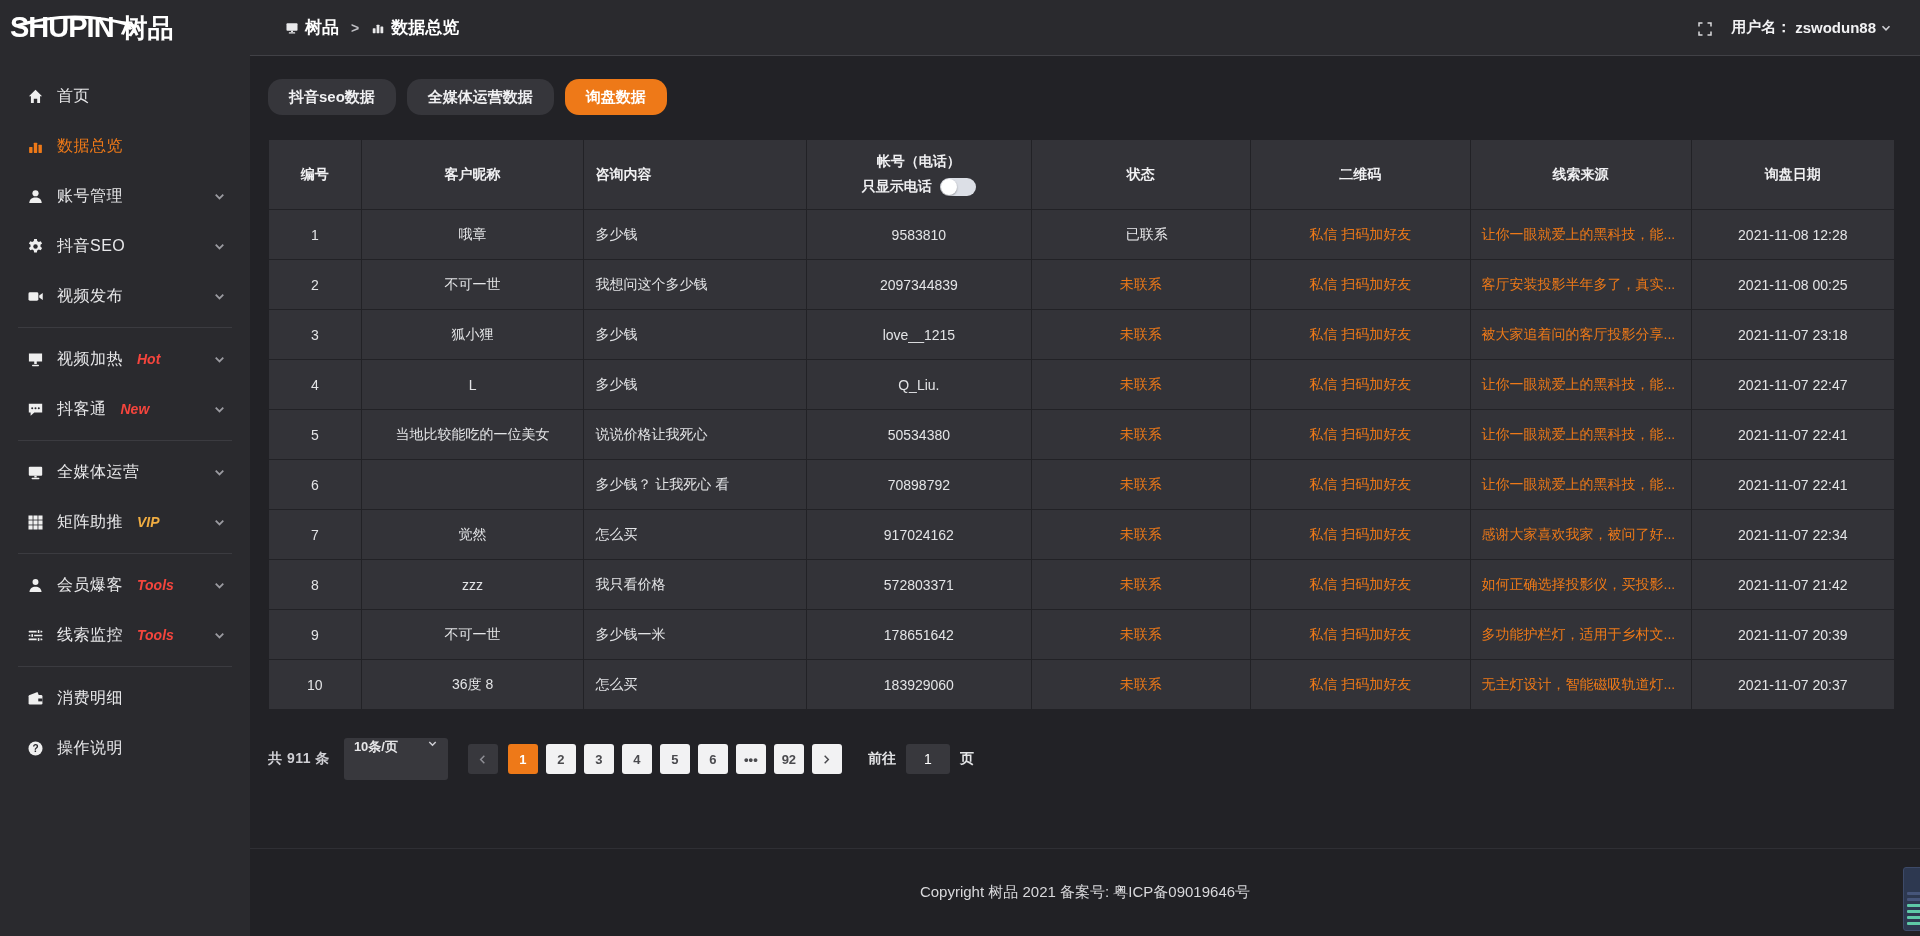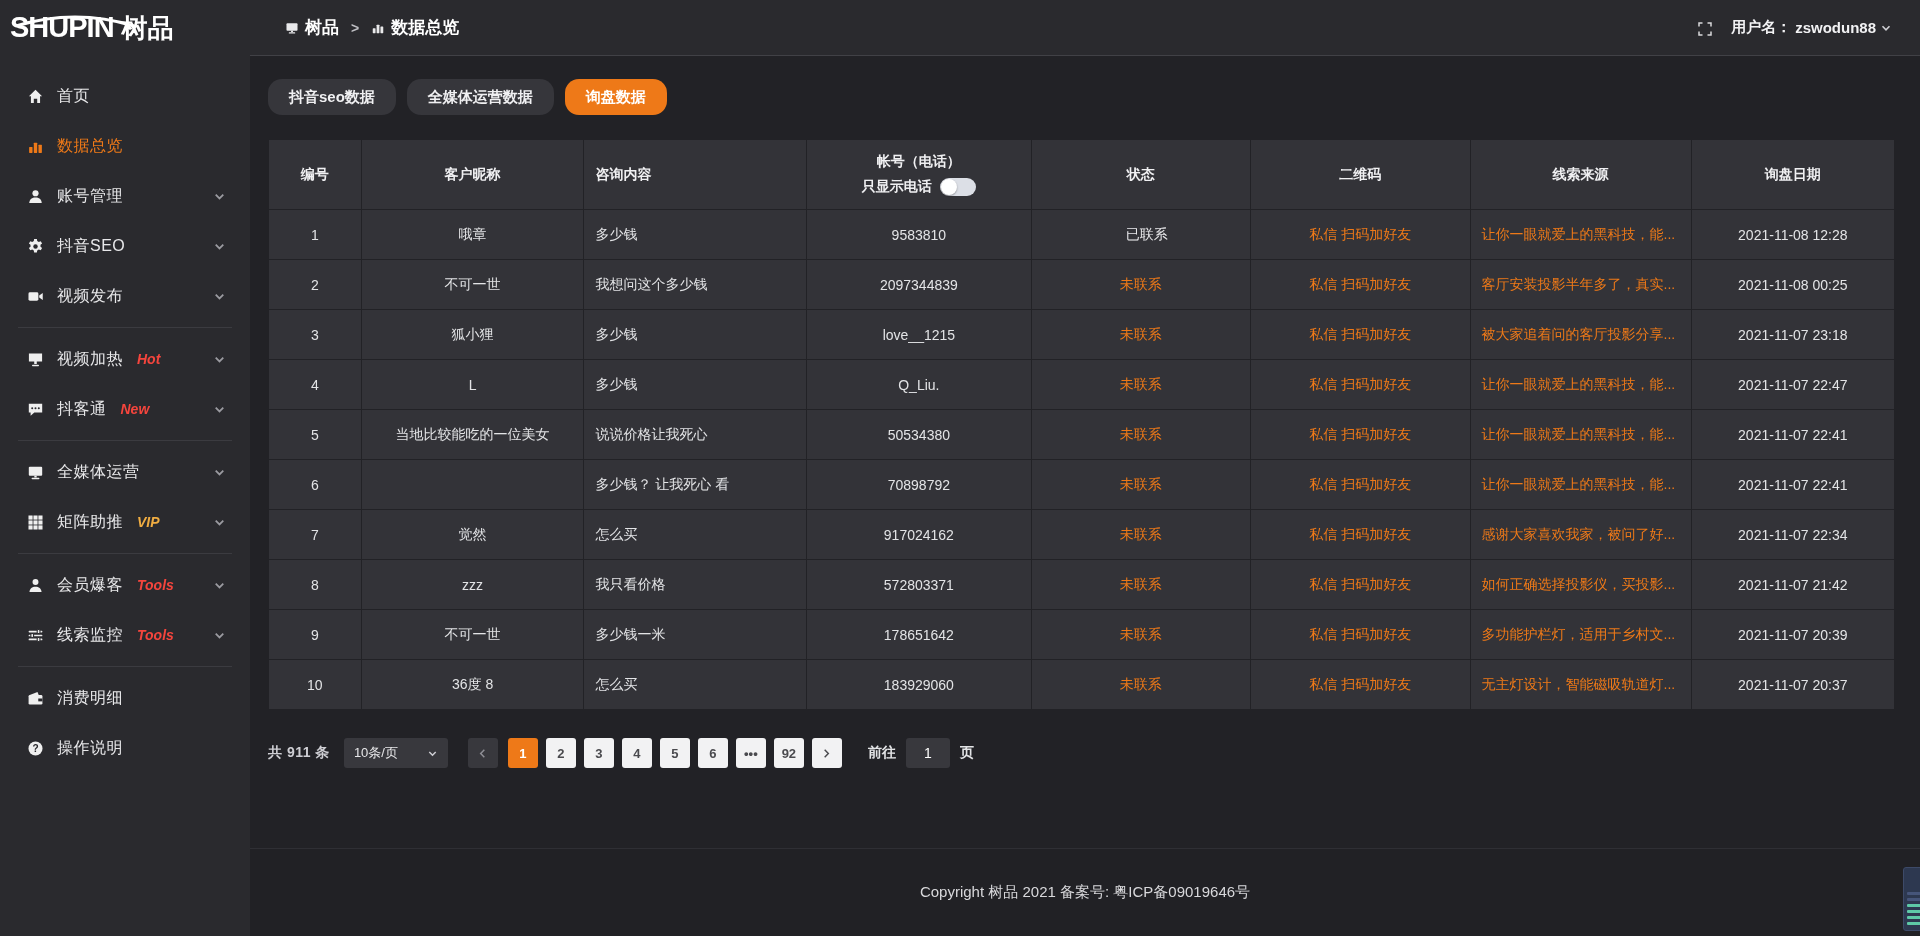--- a/index.html
+++ b/index.html
@@ -69,22 +69,22 @@
   .switch .knob { position:absolute; top:1px; left:1px; width:16px; height:16px; border-radius:50%; background:#fff;
     box-shadow:0 1px 2px rgba(0,0,0,.35); }
   td.status-pending { color:#ee7918; }
   td.status-contacted { color:#eaeaec;padding-left:20px; }
   .cell-link { color:#ee7918; cursor:pointer; }
   td.src { text-align:left; padding-left:11px; }
 
   
   .pagination { margin-top:28px; display:flex; align-items:center; font-size:14px; color:#cfcfd4; }
   .pg-total { font-weight:bold; letter-spacing:.5px; }
-  .pg-size { margin-left:14px; height:30px; width:104px; background:#38383d; border-radius:3px; display:flex;
-    align-items:center; padding:0 10px; cursor:pointer; color:#e6e6e8; font-size:13px; font-weight:normal; }
+  .pg-size { margin-left:14px; height:42px; width:104px; background:#38383d; border-radius:3px; display:flex;
+    align-items:flex-start; padding:0 10px; cursor:pointer; color:#e6e6e8; font-size:13px; font-weight:bold; }
   .pg-size .chev { margin-left:auto; }
   .pg-btn { min-width:30px; height:30px; border:none; border-radius:3px; font-family:inherit; font-size:13px;
     font-weight:bold; cursor:pointer; display:flex; align-items:center; justify-content:center; }
   .pg-prev { margin-left:20px; background:#38383d; color:#8f8f96; }
   .pg-pages { display:flex; gap:8px; margin-left:10px; }
   .pg-page { background:#f2f2f3; color:#4a4a4e; }
   .pg-page.active { background:#ee7918; color:#fff; }
   .pg-next { margin-left:8px; background:#f2f2f3; color:#4a4a4e; }
   .pg-goto-label { margin-left:26px; font-weight:bold; color:#e3e4e6; }
   .pg-input { margin-left:10px; width:44px; height:30px; background:#38383d; border:none; border-radius:3px;

